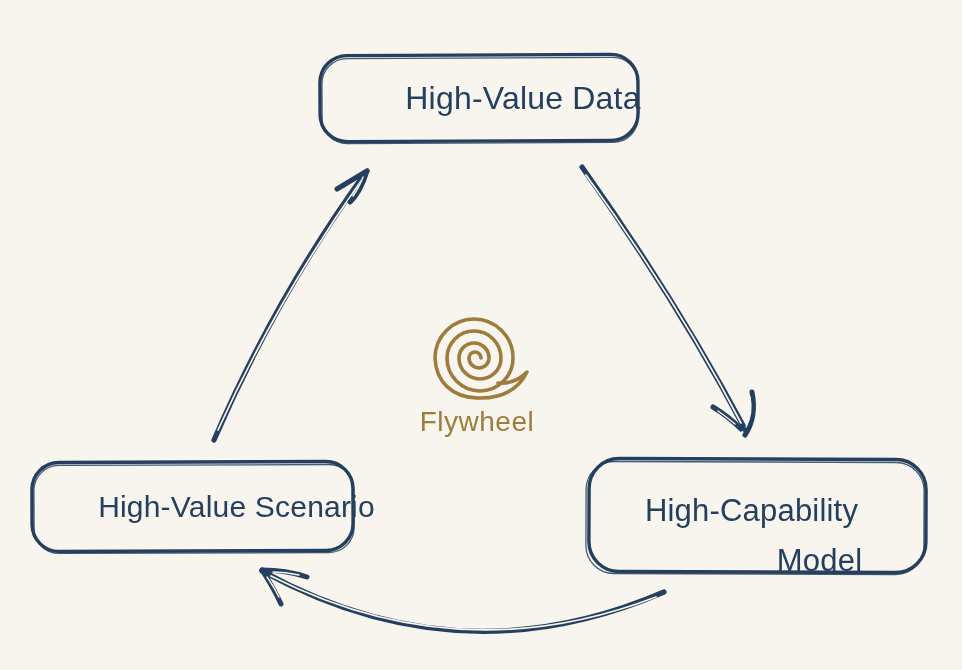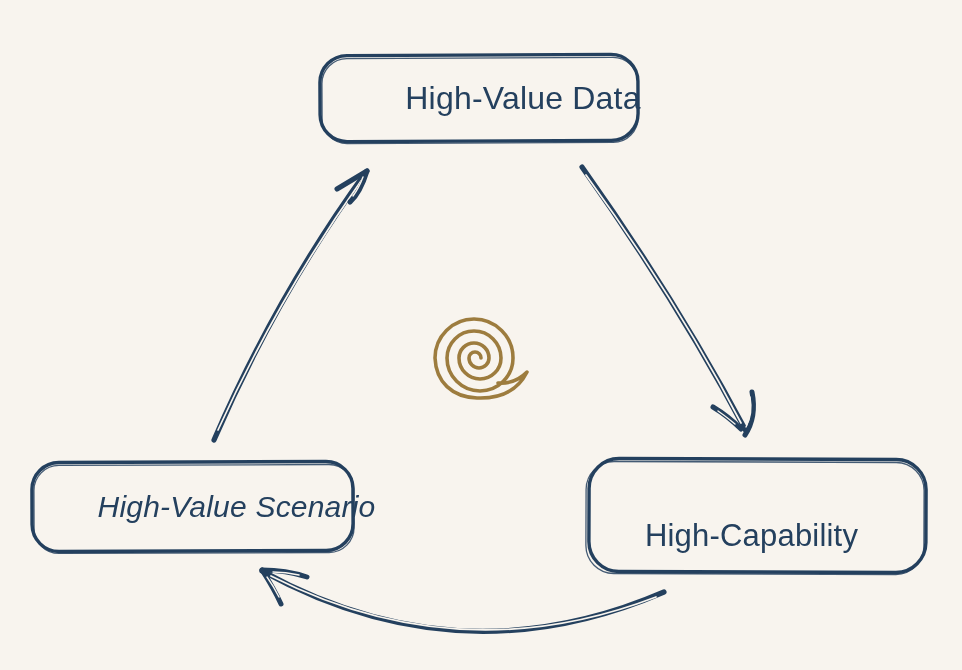--- a/index.html
+++ b/index.html
@@ -19,21 +19,21 @@
     justify-content: center;
     color: #24405e;
     font-size: 31px;
     font-weight: normal;
     letter-spacing: 0.2px;
     white-space: nowrap;
     pointer-events: none;
     padding-left: 44px;
   }
   .node-label.top    { left: 318px; top: 54px;  width: 322px; height: 88px; font-size: 32px; }
-  .node-label.left   { left: 30px;  top: 461px; width: 325px; height: 92px; font-size: 30px; font-style: italic; }
+  .node-label.left   { left: 30px;  top: 461px; width: 325px; height: 92px; font-size: 30px; }
   .node-label.right  {
     left: 587px; top: 460px; width: 341px; height: 148px;
     flex-direction: column; justify-content: center; line-height: 50px;
     padding-top: 4px; box-sizing: border-box;
   }
   .node-label.right .line1 { transform: translateX(-28px); }
   .node-label.right .line2 { transform: translateX(40px); }
   .flywheel-label {
     position: absolute;
     left: 377px; top: 406px; width: 200px;
@@ -102,18 +102,20 @@
              A 39 39 0 0 0 435 358
              C 436 382 452 397 477 398
              C 502 399 518 390 527 372
              C 520 379 510 384 498 383" fill="none" stroke="#9d7c3e" stroke-width="3.6" stroke-linecap="round" stroke-linejoin="round"></path>
   </svg>
 
   <div class="node-label top">High-Value Data</div>
 
   <div class="node-label right">
     <div class="line1">High-Capability</div>
+    <div class="line2">Model</div>
   </div>
 
   <div class="node-label left">High-Value Scenario</div>
 
+  <div class="flywheel-label">Flywheel</div>
 
 </div>
 
 </body></html>

